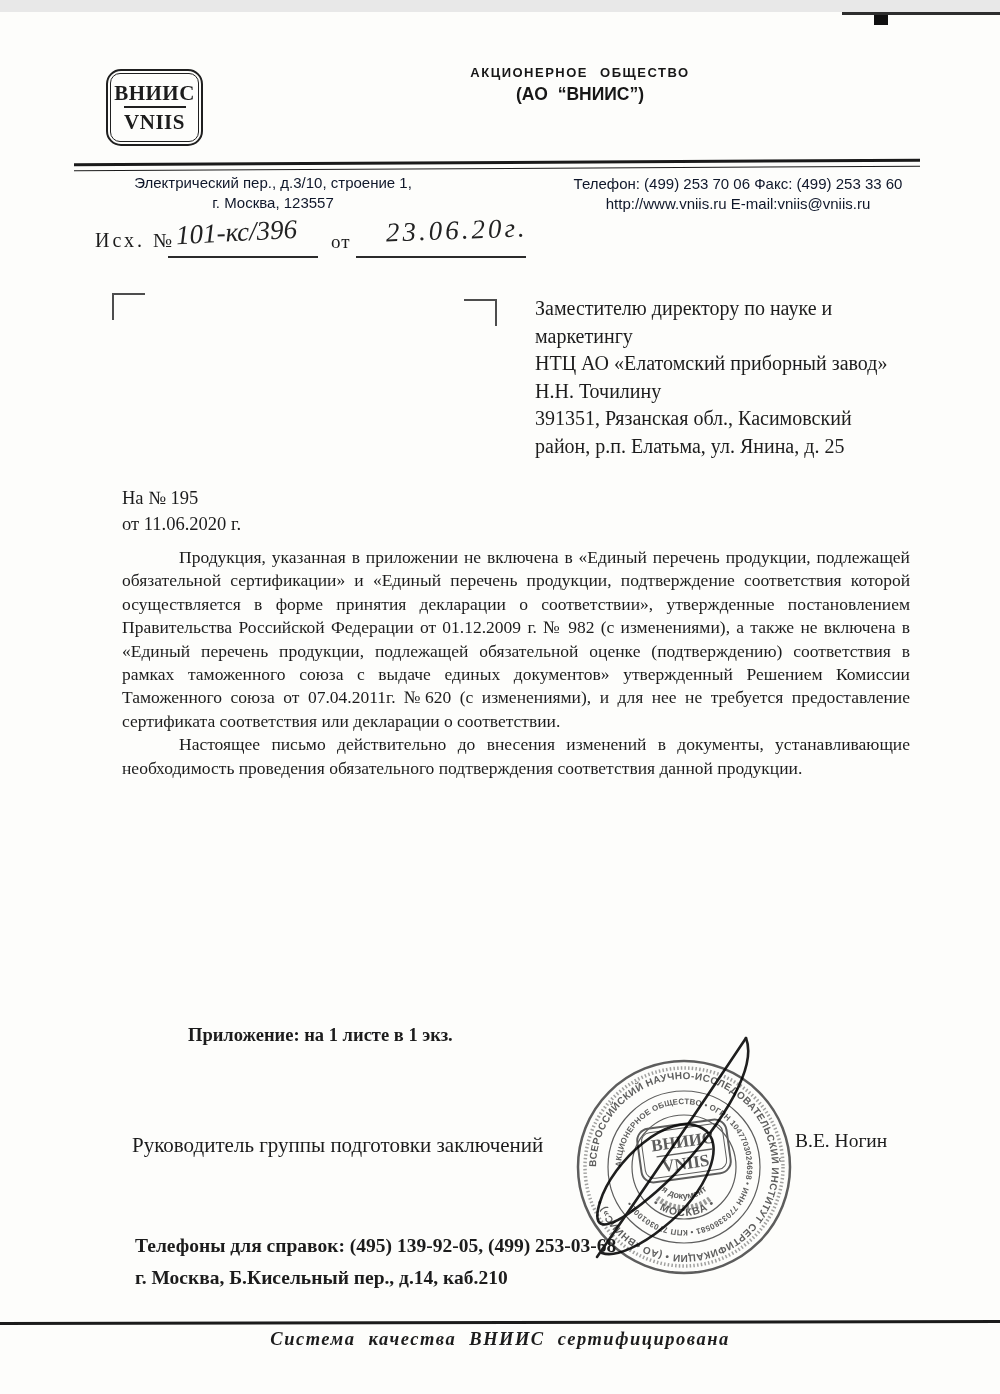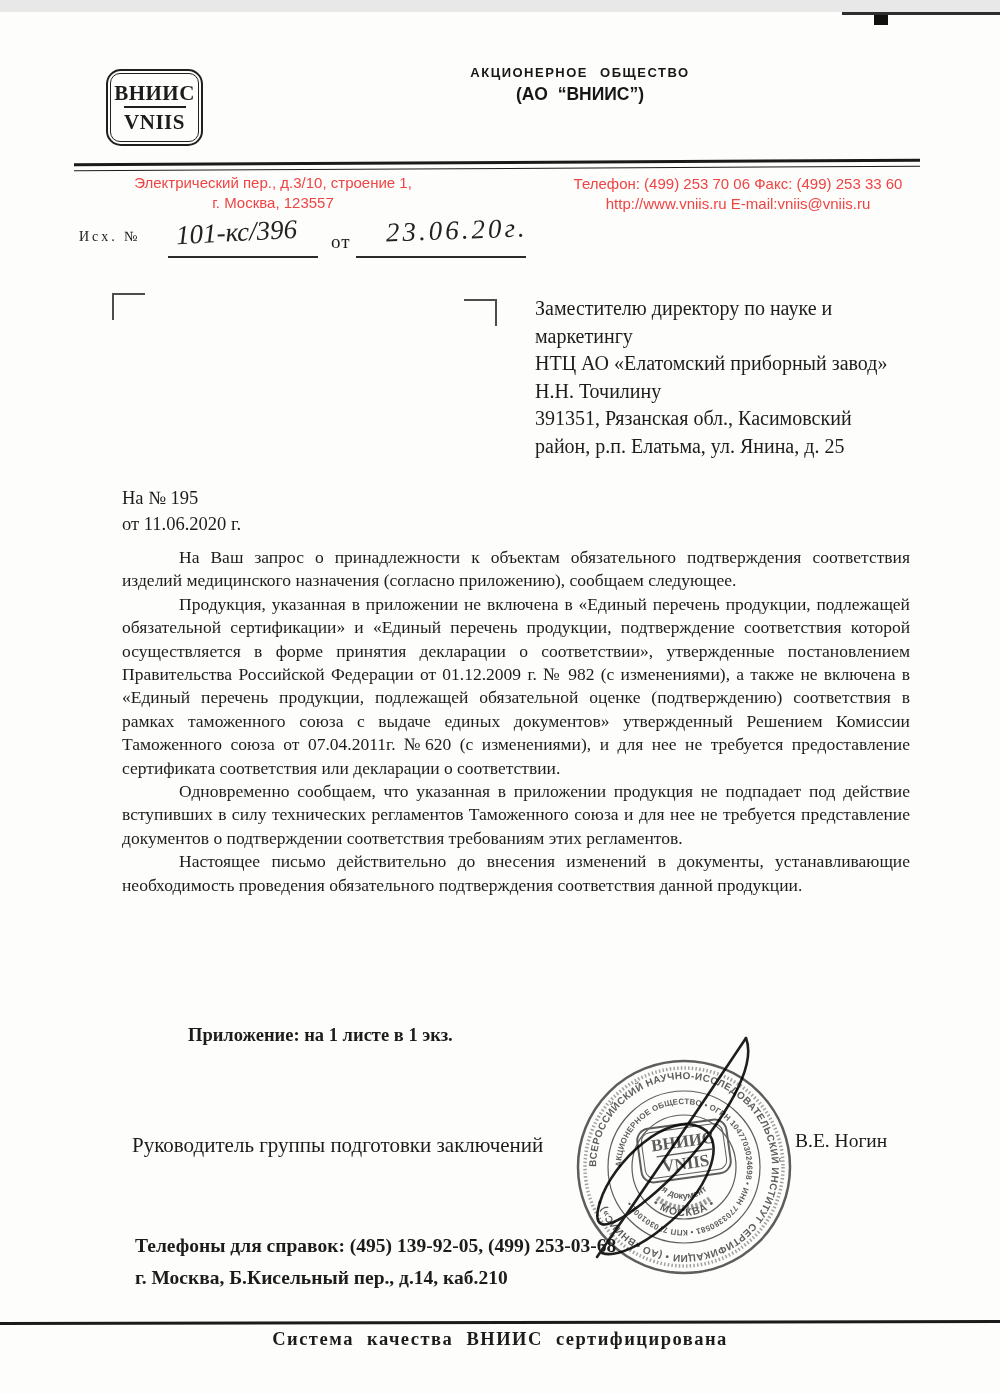--- a/index.html
+++ b/index.html
@@ -25,26 +25,26 @@
                 font-family:"Liberation Sans","DejaVu Sans",sans-serif; color:#171717; }
   .head-l1,.head-l2 { font-weight:bold; font-size:19.5px; line-height:25px; letter-spacing:.5px; word-spacing:9px; }
   .head-l3 { font-weight:bold; font-size:13px; line-height:18px; letter-spacing:1.5px; word-spacing:7px; margin-top:2px; }
   .head-l4 { font-weight:bold; font-size:17.5px; line-height:22px; word-spacing:5px; margin-top:1px; }
 
   .head-rule { position:absolute; left:74px; top:149px; width:846px; height:8px;
                border-top:3.5px solid #1a1a1a; border-bottom:1.5px solid #1a1a1a;
                transform:rotate(-0.3deg); }
 
   .contact-bar { font-family:"Liberation Sans","DejaVu Sans",sans-serif; font-size:15px;
-                 line-height:19.5px; text-align:center; white-space:pre-line; color:#ef4444; }
+                 line-height:19.5px; text-align:center; white-space:pre-line; color:#0f172a; }
   .contact-left  { position:absolute; left:78px;  top:161px; width:390px; }
   .contact-right { position:absolute; left:543px; top:162px; width:390px; }
 
   
-  .out-label { position:absolute; left:79px; top:217px; font-size:14px; letter-spacing:3px; }
+  .out-label { position:absolute; left:95px; top:217px; font-size:20px; letter-spacing:3px; }
   .out-from  { position:absolute; left:331px; top:219px; font-size:19px; letter-spacing:1px; }
   .hw { font-style:italic; font-size:27px; color:#222; white-space:nowrap; }
   .hw-number { position:absolute; left:176px; top:205px; transform:rotate(-3deg); }
   .hw-date   { position:absolute; left:386px; top:203px; transform:rotate(-2deg); letter-spacing:3px; }
   .underline1 { position:absolute; left:168px; top:244px; width:150px; height:2px; background:#2b2b2b; }
   .underline2 { position:absolute; left:356px; top:244px; width:170px; height:2px; background:#2b2b2b; }
 
   .bracket-left  { position:absolute; left:112px; top:281px; width:33px; height:27px;
                    border-top:2px solid #4d4d4d; border-left:2px solid #4d4d4d; }
   .bracket-right { position:absolute; left:464px; top:287px; width:33px; height:27px;
@@ -66,21 +66,21 @@
   .stamp-svg { position:absolute; left:567px; top:1038px; width:234px; height:234px;
                mix-blend-mode:multiply; opacity:.88; pointer-events:none; }
   .scribble-svg { position:absolute; left:550px; top:1012px; width:370px; height:250px;
                mix-blend-mode:multiply; pointer-events:none; }
 
   .footer-phones { position:absolute; left:135px; top:1218px; font-size:19.5px; font-weight:bold;
                    line-height:32px; white-space:pre-line; }
   .footer-rule { position:absolute; left:0; top:1309px; width:1000px; height:3px; background:#1b1b1b;
                  transform:rotate(-0.12deg); }
   .footer-note { position:absolute; left:0; top:1317px; width:1000px; text-align:center;
-                 font-size:18.5px; font-weight:bold; letter-spacing:1.5px; word-spacing:7px; }
+                 font-size:18.5px; font-style:italic; font-weight:bold; letter-spacing:1.5px; word-spacing:7px; }
 
   .stamp-ring-text { font-family:"Liberation Sans","DejaVu Sans",sans-serif; font-weight:bold; fill:#474747; }
 </style>
 </head>
 <body>
 
 <div class="page">
 
   <div class="artifact-topline"></div>
   <div class="artifact-square"></div>
@@ -119,23 +119,21 @@
 маркетингу
 НТЦ АО «Елатомский приборный завод»
 Н.Н. Точилину
 391351, Рязанская обл., Касимовский
 район, р.п. Елатьма, ул. Янина, д. 25</div>
 
   <div class="reference">На № 195
 от 11.06.2020 г.</div>
 
   <div class="body-text">
-    <p>На Ваш запрос о принадлежности к объектам обязательного подтверждения соответствия изделий медицинского назначения (согласно приложению), сообщаем следующее.</p>
     <p>Продукция, указанная в приложении не включена в «Единый перечень продукции, подлежащей обязательной сертификации» и «Единый перечень продукции, подтверждение соответствия которой осуществляется в форме принятия декларации о соответствии», утвержденные постановлением Правительства Российской Федерации от 01.12.2009 г. № 982 (с изменениями), а также не включена в «Единый перечень продукции, подлежащей обязательной оценке (подтверждению) соответствия в рамках таможенного союза с выдаче единых документов» утвержденный Решением Комиссии Таможенного союза от 07.04.2011г. №620 (с изменениями), и для нее не требуется предоставление сертификата соответствия или декларации о соответствии.</p>
-    <p>Одновременно сообщаем, что указанная в приложении продукция не подпадает под действие вступивших в силу технических регламентов Таможенного союза и для нее не требуется представление документов о подтверждении соответствия требованиям этих регламентов.</p>
     <p>Настоящее письмо действительно до внесения изменений в документы, устанавливающие необходимость проведения обязательного подтверждения соответствия данной продукции.</p>
   </div>
 
   <div class="attachment">Приложение: на 1 листе в 1 экз.</div>
 
   <div class="sig-title">Руководитель группы подготовки заключений</div>
   <div class="sig-name">В.Е. Ногин</div>
 
   <svg class="stamp-svg" viewBox="0 0 234 234">
     <defs>

